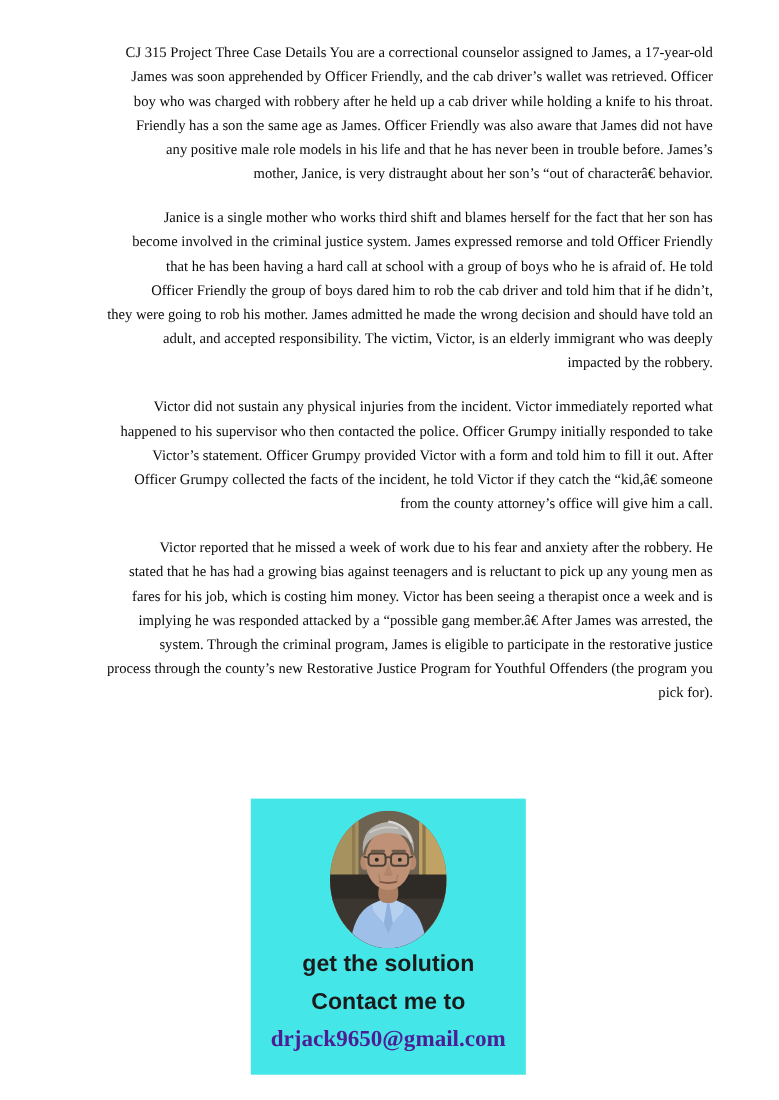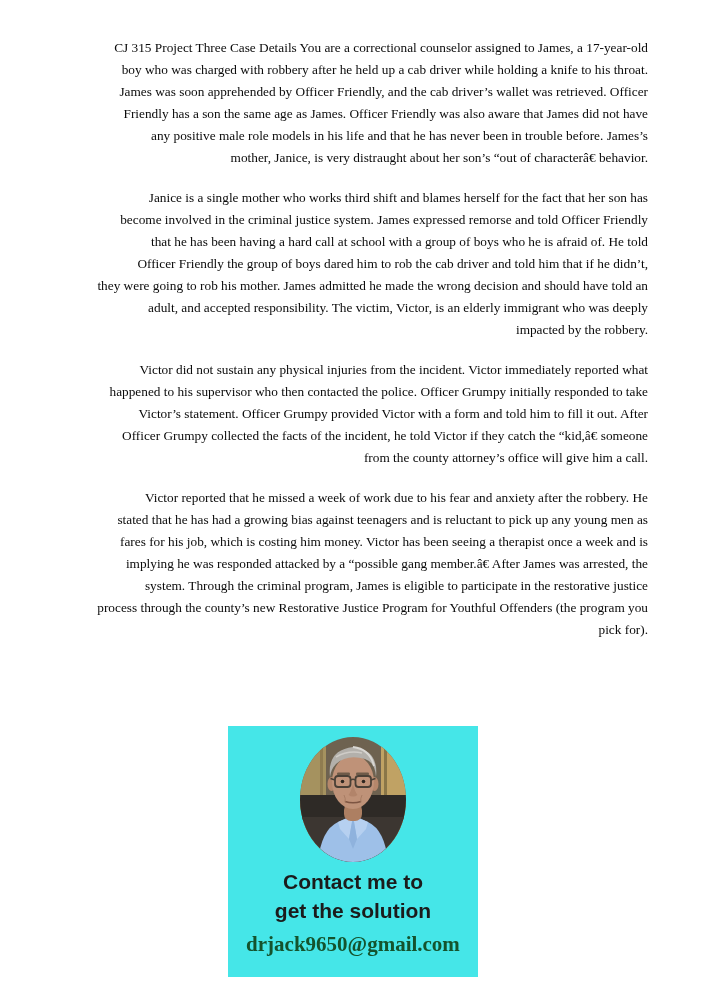--- a/index.html
+++ b/index.html
@@ -54,34 +54,34 @@
     line-height: 29px;
     color: #1b1b1b;
     margin-top: 0;
   }
   .promo-line.first { margin-top: 5px; }
   .promo-email {
     font-family: "Liberation Serif", "DejaVu Serif", serif;
     font-weight: bold;
     font-size: 21px;
     line-height: 29px;
-    color: #14532d;
+    color: #4c1d95;
     margin-top: 5px;
   }
 </style>
 </head>
 <body>
 
 <div class="page">
 
   <div class="doc">
     <div class="paragraph">
         <div class="doc-line">CJ 315 Project Three Case Details You are a correctional counselor assigned to James, a 17-year-old</div>
+        <div class="doc-line">James was soon apprehended by Officer Friendly, and the cab driver’s wallet was retrieved. Officer</div>
         <div class="doc-line">boy who was charged with robbery after he held up a cab driver while holding a knife to his throat.</div>
-        <div class="doc-line">James was soon apprehended by Officer Friendly, and the cab driver’s wallet was retrieved. Officer</div>
         <div class="doc-line">Friendly has a son the same age as James. Officer Friendly was also aware that James did not have</div>
         <div class="doc-line">any positive male role models in his life and that he has never been in trouble before. James’s</div>
         <div class="doc-line">mother, Janice, is very distraught about her son’s “out of characterâ€ behavior.</div>
       </div>
     <div class="paragraph">
         <div class="doc-line">Janice is a single mother who works third shift and blames herself for the fact that her son has</div>
         <div class="doc-line">become involved in the criminal justice system. James expressed remorse and told Officer Friendly</div>
         <div class="doc-line">that he has been having a hard call at school with a group of boys who he is afraid of. He told</div>
         <div class="doc-line">Officer Friendly the group of boys dared him to rob the cab driver and told him that if he didn’t,</div>
         <div class="doc-line">they were going to rob his mother. James admitted he made the wrong decision and should have told an</div>
@@ -140,18 +140,18 @@
           <path d="M50.5 43 Q53 41.5 55.5 43" stroke="#4a4036" stroke-width="1.5" fill="none"></path>
           <path d="M35 43 L30.5 41.5 M71 43 L75.5 41.5" stroke="#4a4036" stroke-width="1.5"></path>
           <circle cx="42.5" cy="44.5" r="1.8" fill="#2e2620"></circle>
           <circle cx="63.5" cy="44.5" r="1.8" fill="#2e2620"></circle>
           <path d="M53 47 Q51 55 48.5 58 Q53 61 57.5 58 Q55 55 53 47" fill="#b2846a"></path>
           <path d="M45 64.5 Q53 67 61 64.5" stroke="#7d5542" stroke-width="1.7" fill="none"></path>
           <path d="M44 58 Q46 62 45 65 M62 58 Q60 62 61 65" stroke="#a97d64" stroke-width="1" fill="none"></path>
         </g>
       </svg>
     </div>
+    <div class="promo-line">get the solution</div>
     <div class="promo-line first">Contact me to</div>
-    <div class="promo-line">get the solution</div>
     <div class="promo-email">drjack9650@gmail.com</div>
   </div>
 
 </div>
 
 </body></html>

